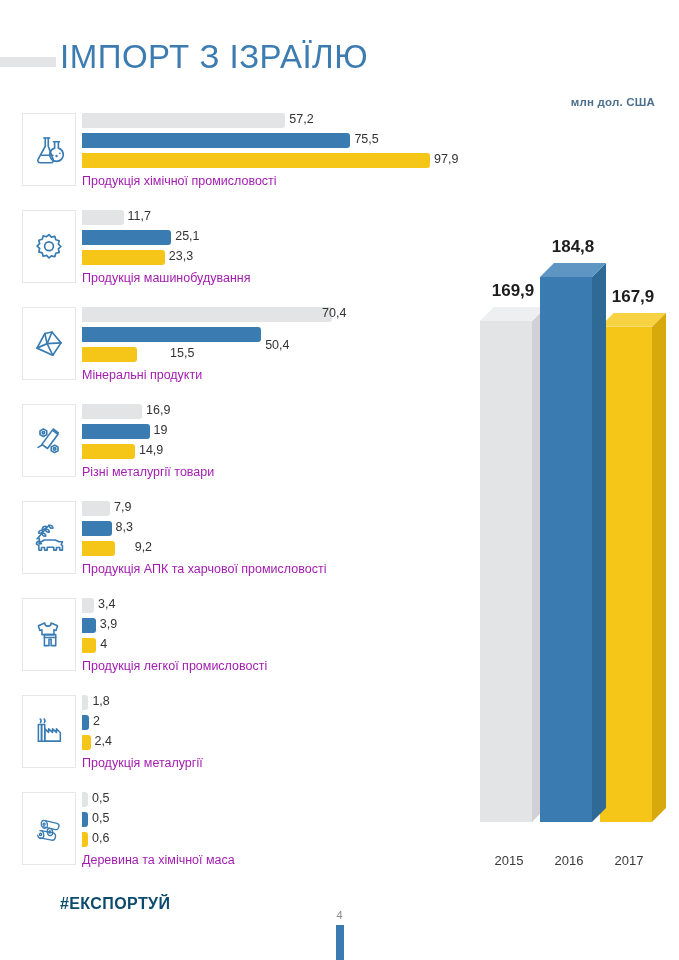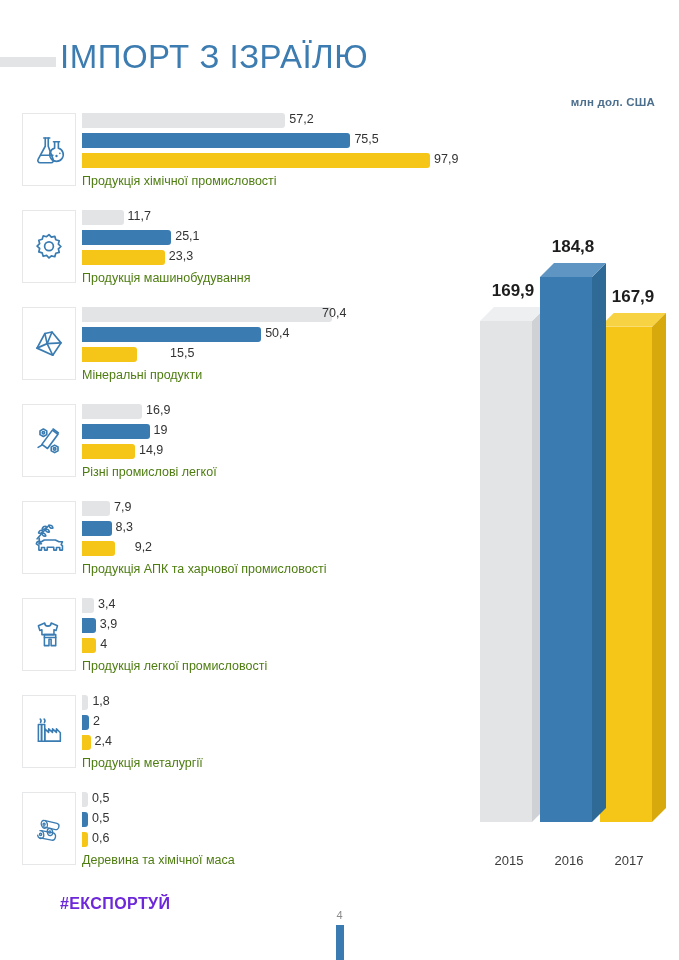--- a/index.html
+++ b/index.html
@@ -54,40 +54,40 @@
   .bar.y2015{background:#e3e4e6;}
   .bar.y2016{background:#3a7cb2;}
   .bar.y2017{background:#f5c518;}
   .val{
     position:absolute;top:-1px;
     font-size:12.5px;color:#333333;white-space:nowrap;
     padding-left:4px;
   }
   .cat-label{
     position:absolute;left:82px;top:66px;
-    font-size:12.5px;color:#4d7c0f;white-space:nowrap;
+    font-size:12.5px;color:#a21caf;white-space:nowrap;
   }
 
   
   .colchart{position:absolute;left:452px;top:200px;width:227px;height:680px;}
   .colwrap{position:absolute;bottom:58px;left:0;width:227px;height:600px;}
   .col{position:absolute;bottom:0;}
   .col-label{
     position:absolute;width:100%;text-align:center;
     font-size:17px;font-weight:700;color:#1d1d1d;white-space:nowrap;
   }
   .axis-year{
     position:absolute;bottom:24px;
     font-size:13px;color:#3a3a3a;text-align:center;
   }
 
   
   .hashtag{
     position:absolute;left:60px;top:895px;
-    font-size:16px;font-weight:700;color:#6d28d9;letter-spacing:.4px;
+    font-size:16px;font-weight:700;color:#0c4a6e;letter-spacing:.4px;
   }
   .pagenum{
     position:absolute;left:0;right:0;top:909px;
     text-align:center;font-size:11px;color:#8a8a8a;
   }
   .page-tick{
     position:absolute;left:336px;top:925px;
     width:8px;height:35px;background:#3a7cb2;
   }
 </style>
@@ -164,21 +164,21 @@
             <path d="M28 8l-6.5 15.5"></path>
           </svg>
         </div>
         <div class="bars">
           <div class="barrow">
             <div class="bar y2015" style="width: 250.247px;"></div>
             <span class="val" style="left: 236px; text-align: right;">70,4</span>
           </div>
           <div class="barrow">
             <div class="bar y2016" style="width: 179.154px;"></div>
-            <span class="val" style="left: 179.154px;">50,4</span>
+            <span class="val" style="left: 179.154px; margin-top: 12px;">50,4</span>
           </div>
           <div class="barrow">
             <div class="bar y2017" style="width: 55.097px;"></div>
             <span class="val" style="left: 55.097px; margin-left: 29px;">15,5</span>
           </div>
         </div>
         <div class="cat-label">Мінеральні продукти</div>
       </div>
       <div class="group">
         <div class="icon-box">
@@ -199,21 +199,21 @@
           </div>
           <div class="barrow">
             <div class="bar y2016" style="width: 67.5383px;"></div>
             <span class="val" style="left: 67.5383px;">19</span>
           </div>
           <div class="barrow">
             <div class="bar y2017" style="width: 52.9642px;"></div>
             <span class="val" style="left: 52.9642px;">14,9</span>
           </div>
         </div>
-        <div class="cat-label">Різні промислові легкої</div>
+        <div class="cat-label">Різні металургії товари</div>
       </div>
       <div class="group">
         <div class="icon-box">
           <svg width="38" height="38" viewBox="0 0 48 48" fill="none" stroke="#3a7cb2" stroke-width="2" stroke-linejoin="round" stroke-linecap="round">
             <path d="M9 25L24 8"></path>
             <path d="M24 8c2.6-.6 4.6.6 5 3.4-2.8.8-4.6-.6-5-3.4z"></path>
             <path d="M19.5 13c2.6-.6 4.6.6 5 3.4-2.8.8-4.6-.6-5-3.4z"></path>
             <path d="M15 18c2.6-.6 4.6.6 5 3.4-2.8.8-4.6-.6-5-3.4z"></path>
             <path d="M20.5 9.5c-2.6-.8-4.6.4-5.2 3.2 2.8 1 4.7-.3 5.2-3.2z"></path>
             <path d="M16 14.5c-2.6-.8-4.6.4-5.2 3.2 2.8 1 4.7-.3 5.2-3.2z"></path>

